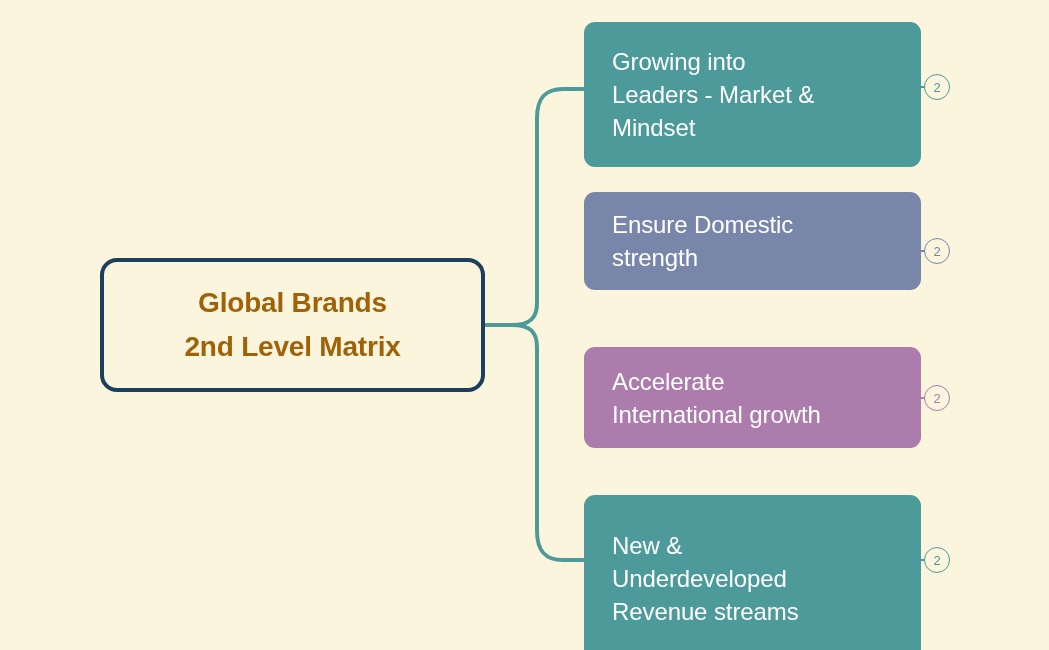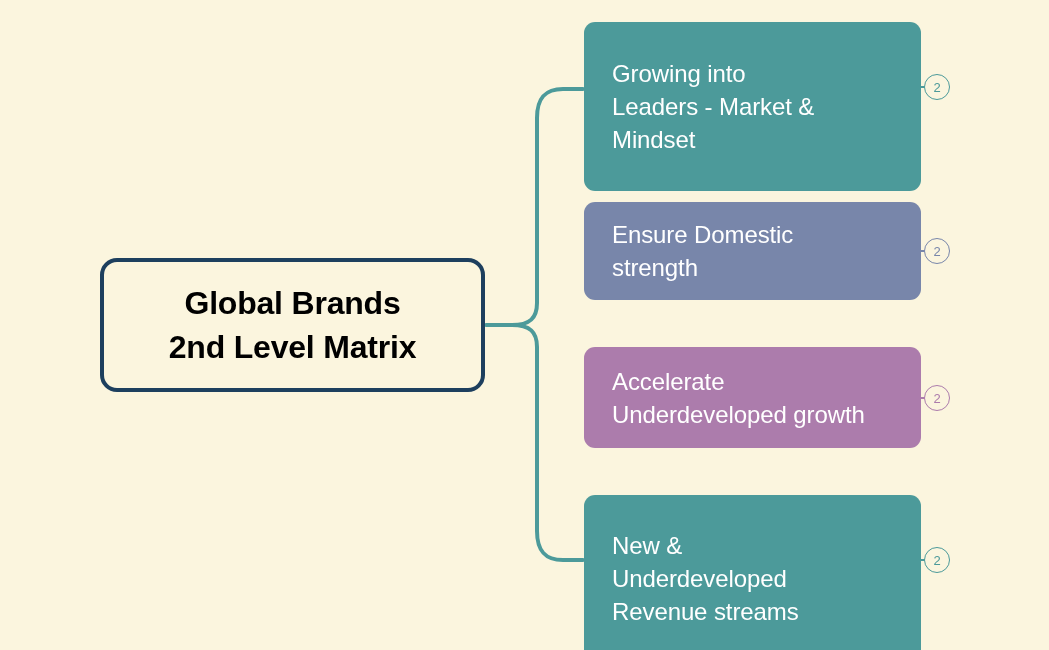--- a/index.html
+++ b/index.html
@@ -33,22 +33,22 @@
     height: 134px;
     box-sizing: border-box;
     border: 4px solid #1D3F5E;
     border-radius: 17px;
     background: #FBF5DE;
     display: flex;
     align-items: center;
     justify-content: center;
   }
   .root-title {
-    color: #000000;
-    font-size: 32px;
+    color: #a16207;
+    font-size: 28px;
     font-weight: bold;
     line-height: 44px;
     text-align: center;
     letter-spacing: -0.2px;
     white-space: pre-line;
   }
 
   
   .branch-node {
     position: absolute;
@@ -62,22 +62,22 @@
   }
   .branch-label {
     color: #FFFFFF;
     font-size: 24px;
     line-height: 33px;
     font-weight: normal;
     letter-spacing: -0.1px;
     white-space: pre-line;
   }
 
-  #node-0 { top: 22px;  height: 169px; background: #4C9A9A; }
-  #node-1 { top: 202px; height: 98px;  background: #7886AA; }
+  #node-0 { top: 22px;  height: 145px; background: #4C9A9A; }
+  #node-1 { top: 192px; height: 98px;  background: #7886AA; }
   #node-2 { top: 347px; height: 101px; background: #AC7CAC; }
   #node-3 { top: 495px; height: 167px; background: #4C9A9A; }
 
   
   .badge {
     position: absolute;
     width: 26px;
     height: 26px;
     box-sizing: border-box;
     border: 1.6px solid #4C9A9A;
@@ -148,21 +148,21 @@
     <div class="branch-label">Ensure Domestic
 strength</div>
   </div>
   <div class="badge-stub" id="badge-stub-1"></div>
   <div class="badge" id="badge-1">
     <span>2</span>
   </div>
 
   <div class="branch-node" id="node-2">
     <div class="branch-label">Accelerate
-Underdeveloped growth</div>
+International growth</div>
   </div>
   <div class="badge-stub" id="badge-stub-2"></div>
   <div class="badge" id="badge-2">
     <span>2</span>
   </div>
 
   <div class="branch-node" id="node-3">
     <div class="branch-label">New &amp;
 Underdeveloped
 Revenue streams</div>

